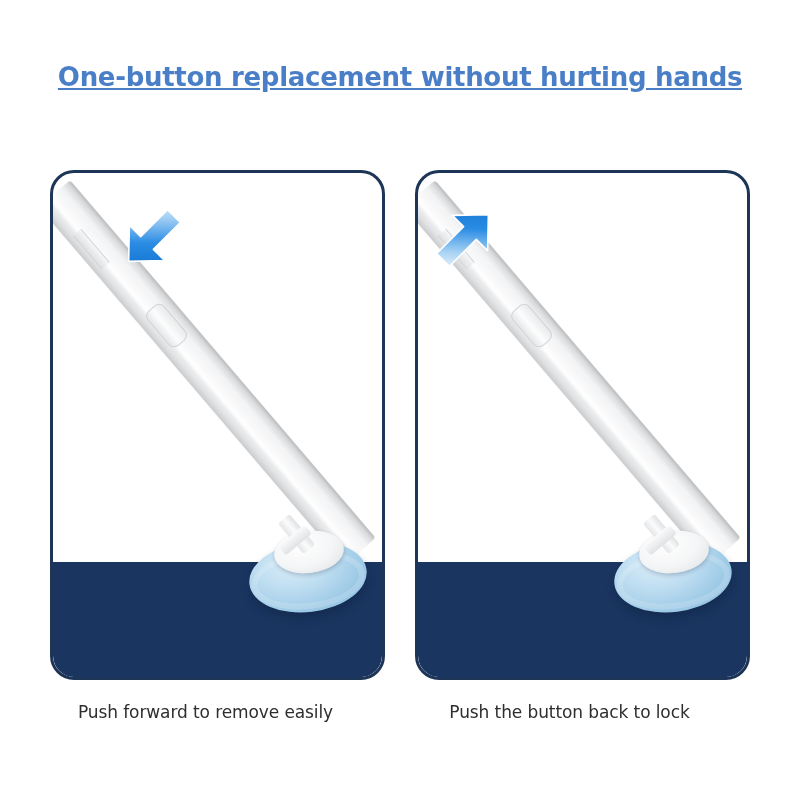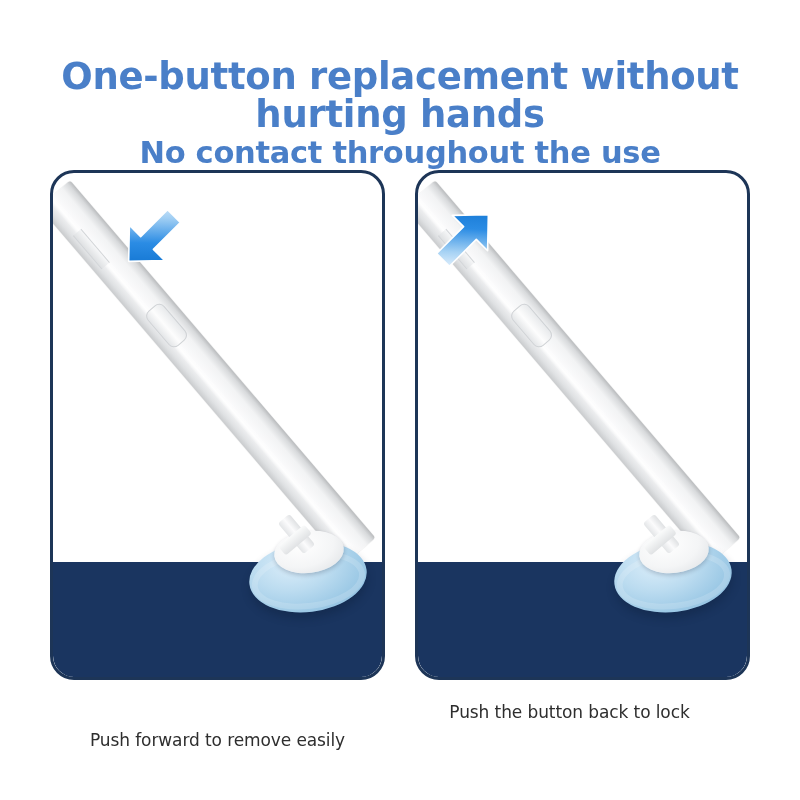--- a/index.html
+++ b/index.html
@@ -23,21 +23,21 @@
     top: 58px;
     width: 800px;
     text-align: center;
     color: #4a7fc8;
     font-weight: bold;
     font-size: 30px;
     line-height: 38px;
     letter-spacing: -0.3px;
     font-family: "DejaVu Sans", sans-serif;
   }
-  .headline .l1 { display: block; font-size: 37px; }
+  .headline .l1 { display: block; font-size: 26px; text-decoration: underline; }
   .headline .l2 { display: block; font-size: 30.5px; }
 
   
   .panel {
     position: absolute;
     top: 170px;
     width: 335px;
     height: 510px;
     border: 3px solid #1d3557;
     border-radius: 24px;
@@ -203,29 +203,28 @@
   .caption {
     position: absolute;
     top: 702px;
     width: 335px;
     text-align: center;
     color: #2e2e2e;
     font-size: 17px;
     font-family: "DejaVu Sans", sans-serif;
     letter-spacing: -0.1px;
   }
-  #caption-left  { left: 50px; margin-top: 28px; }
+  #caption-left  { left: 38px; }
   #caption-right { left: 402px; }
 </style>
 </head>
 <body>
 
 <div class="headline">
   <span class="l1">One-button replacement without hurting hands</span>
-  <span class="l2">No contact throughout the use</span>
 </div>
 
 <div class="panel" id="panel-left">
   <div class="panel-inner">
 
     <div class="floor"></div>
 
     <div class="pole-wrap">
       <div class="pole">
         <div class="pole-hilite"></div>

